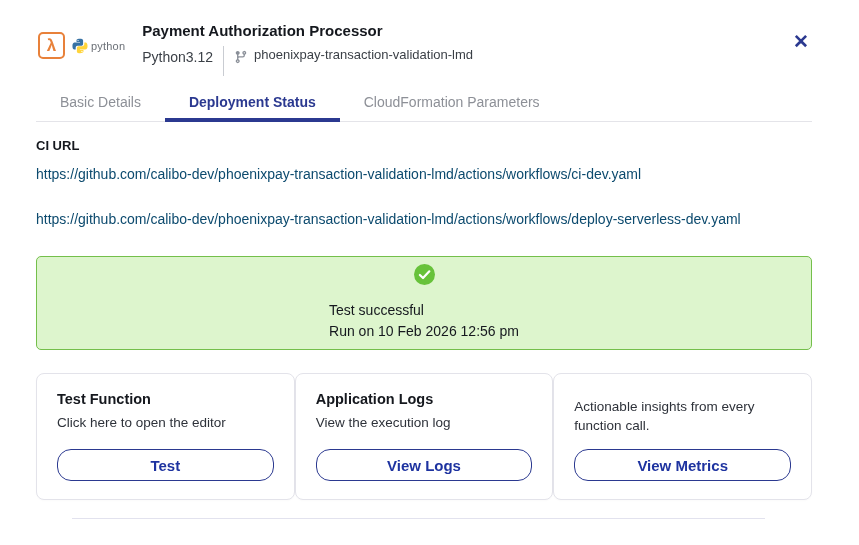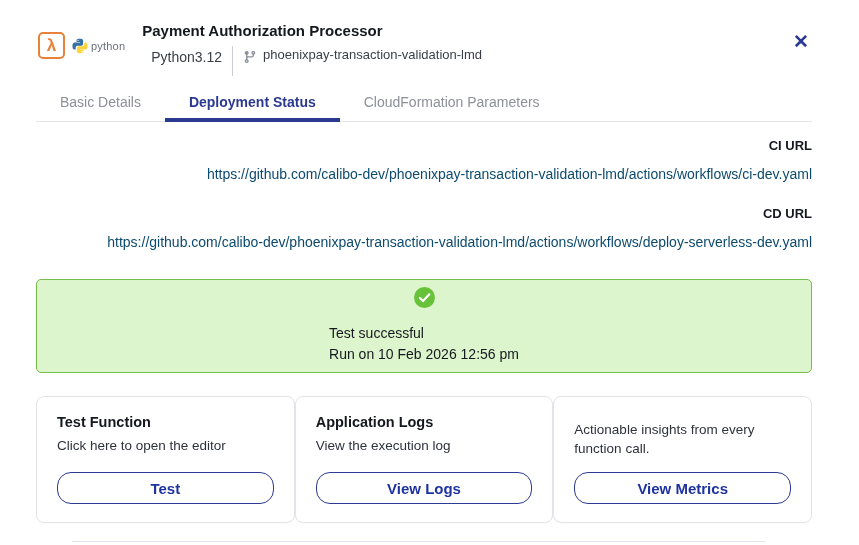--- a/index.html
+++ b/index.html
@@ -15,21 +15,21 @@
   .logo-group { display: flex; align-items: center; gap: 7px; margin-top: 10px; }
   .lambda-badge {
     width: 27px; height: 27px; border: 2px solid #e8813a; border-radius: 5px;
     color: #e8813a; font-size: 17px; font-weight: 700;
     display: flex; align-items: center; justify-content: center; background: #fff;
   }
   .python-logo { display: flex; align-items: center; gap: 3px; }
   .python-word { font-size: 11px; color: #6b7077; letter-spacing: 0.2px; }
   .title-block { margin-left: 17px; }
   .panel-title { font-size: 15px; font-weight: 700; color: #15181e; }
-  .meta-row { display: flex; align-items: flex-start; margin-top: 7px; gap: 10px; margin-left: 9px; }
+  .meta-row { display: flex; align-items: flex-start; margin-top: 7px; gap: 10px; }
   .runtime { font-size: 14px; color: #3a3f46; padding-top: 3px; }
   .v-divider { width: 1px; align-self: stretch; background: #c9ccd2; min-height: 30px; }
   .repo-wrap { display: flex; gap: 6px; align-items: flex-start; padding-top: 1px; }
   .branch-icon { margin-top: 3px; flex: 0 0 auto; }
   .repo-name { font-size: 13px; line-height: 16px; color: #3a3f46; max-width: 220px; word-break: break-word; }
   .close-btn {
     position: absolute; right: 50px; top: 32px;
     background: none; border: none; cursor: pointer;
     font-size: 19px; font-weight: 700; color: #2b3990; line-height: 1;
   }
@@ -41,21 +41,21 @@
     background: none; border: none; cursor: pointer;
     font-family: inherit; position: relative;
   }
   .tab.active { color: #2b3990; font-weight: 600; }
   .tab.active::after {
     content: ""; position: absolute; left: 0; right: 0; bottom: -1px; height: 4px; background: #2b3990;
   }
 
   
   .content { padding: 16px 47px 0 36px; }
-  .url-block { margin-bottom: 19px; text-align: right; }
+  .url-block { margin-bottom: 19px; }
   .url-label { font-size: 13px; font-weight: 700; color: #15181e; margin-bottom: 8px; }
   .url-link { font-size: 14px; line-height: 26px; color: #0c4a6e; text-decoration: none; word-break: break-word; display: block; }
 
   
   .banner {
     margin-top: 24px; border-radius: 5px; padding: 7px 14px;
     display: flex; align-items: center; gap: 15px; flex-direction: column;
   }
   .banner-text-line { font-size: 14px; line-height: 21px; color: #15181e; }
 
@@ -113,21 +113,20 @@
 </nav>
 
 <main class="content">
 
   <section class="url-block">
     <div class="url-label">CI URL</div>
     <a class="url-link" href="#">https://github.com/calibo-dev/phoenixpay-transaction-validation-lmd/actions/workflows/ci-dev.yaml</a>
   </section>
 
   <section class="url-block">
-    <div class="url-label">CD URL</div>
     <a class="url-link" href="#">https://github.com/calibo-dev/phoenixpay-transaction-validation-lmd/actions/workflows/deploy-serverless-dev.yaml</a>
   </section>
 
   <div class="banner" id="status-banner" style="background: rgb(221, 245, 205); border: 1px solid rgb(116, 191, 75);">
     <svg width="21" height="21" viewBox="0 0 20 20">
       <circle cx="10" cy="10" r="10" fill="#67c23a"></circle>
       <path d="M5.6 10.4 l3 3 l6 -6.4" stroke="#ffffff" stroke-width="2.1" fill="none" stroke-linecap="round" stroke-linejoin="round"></path>
     </svg>
     <div>
       <div class="banner-text-line">Test successful</div>

